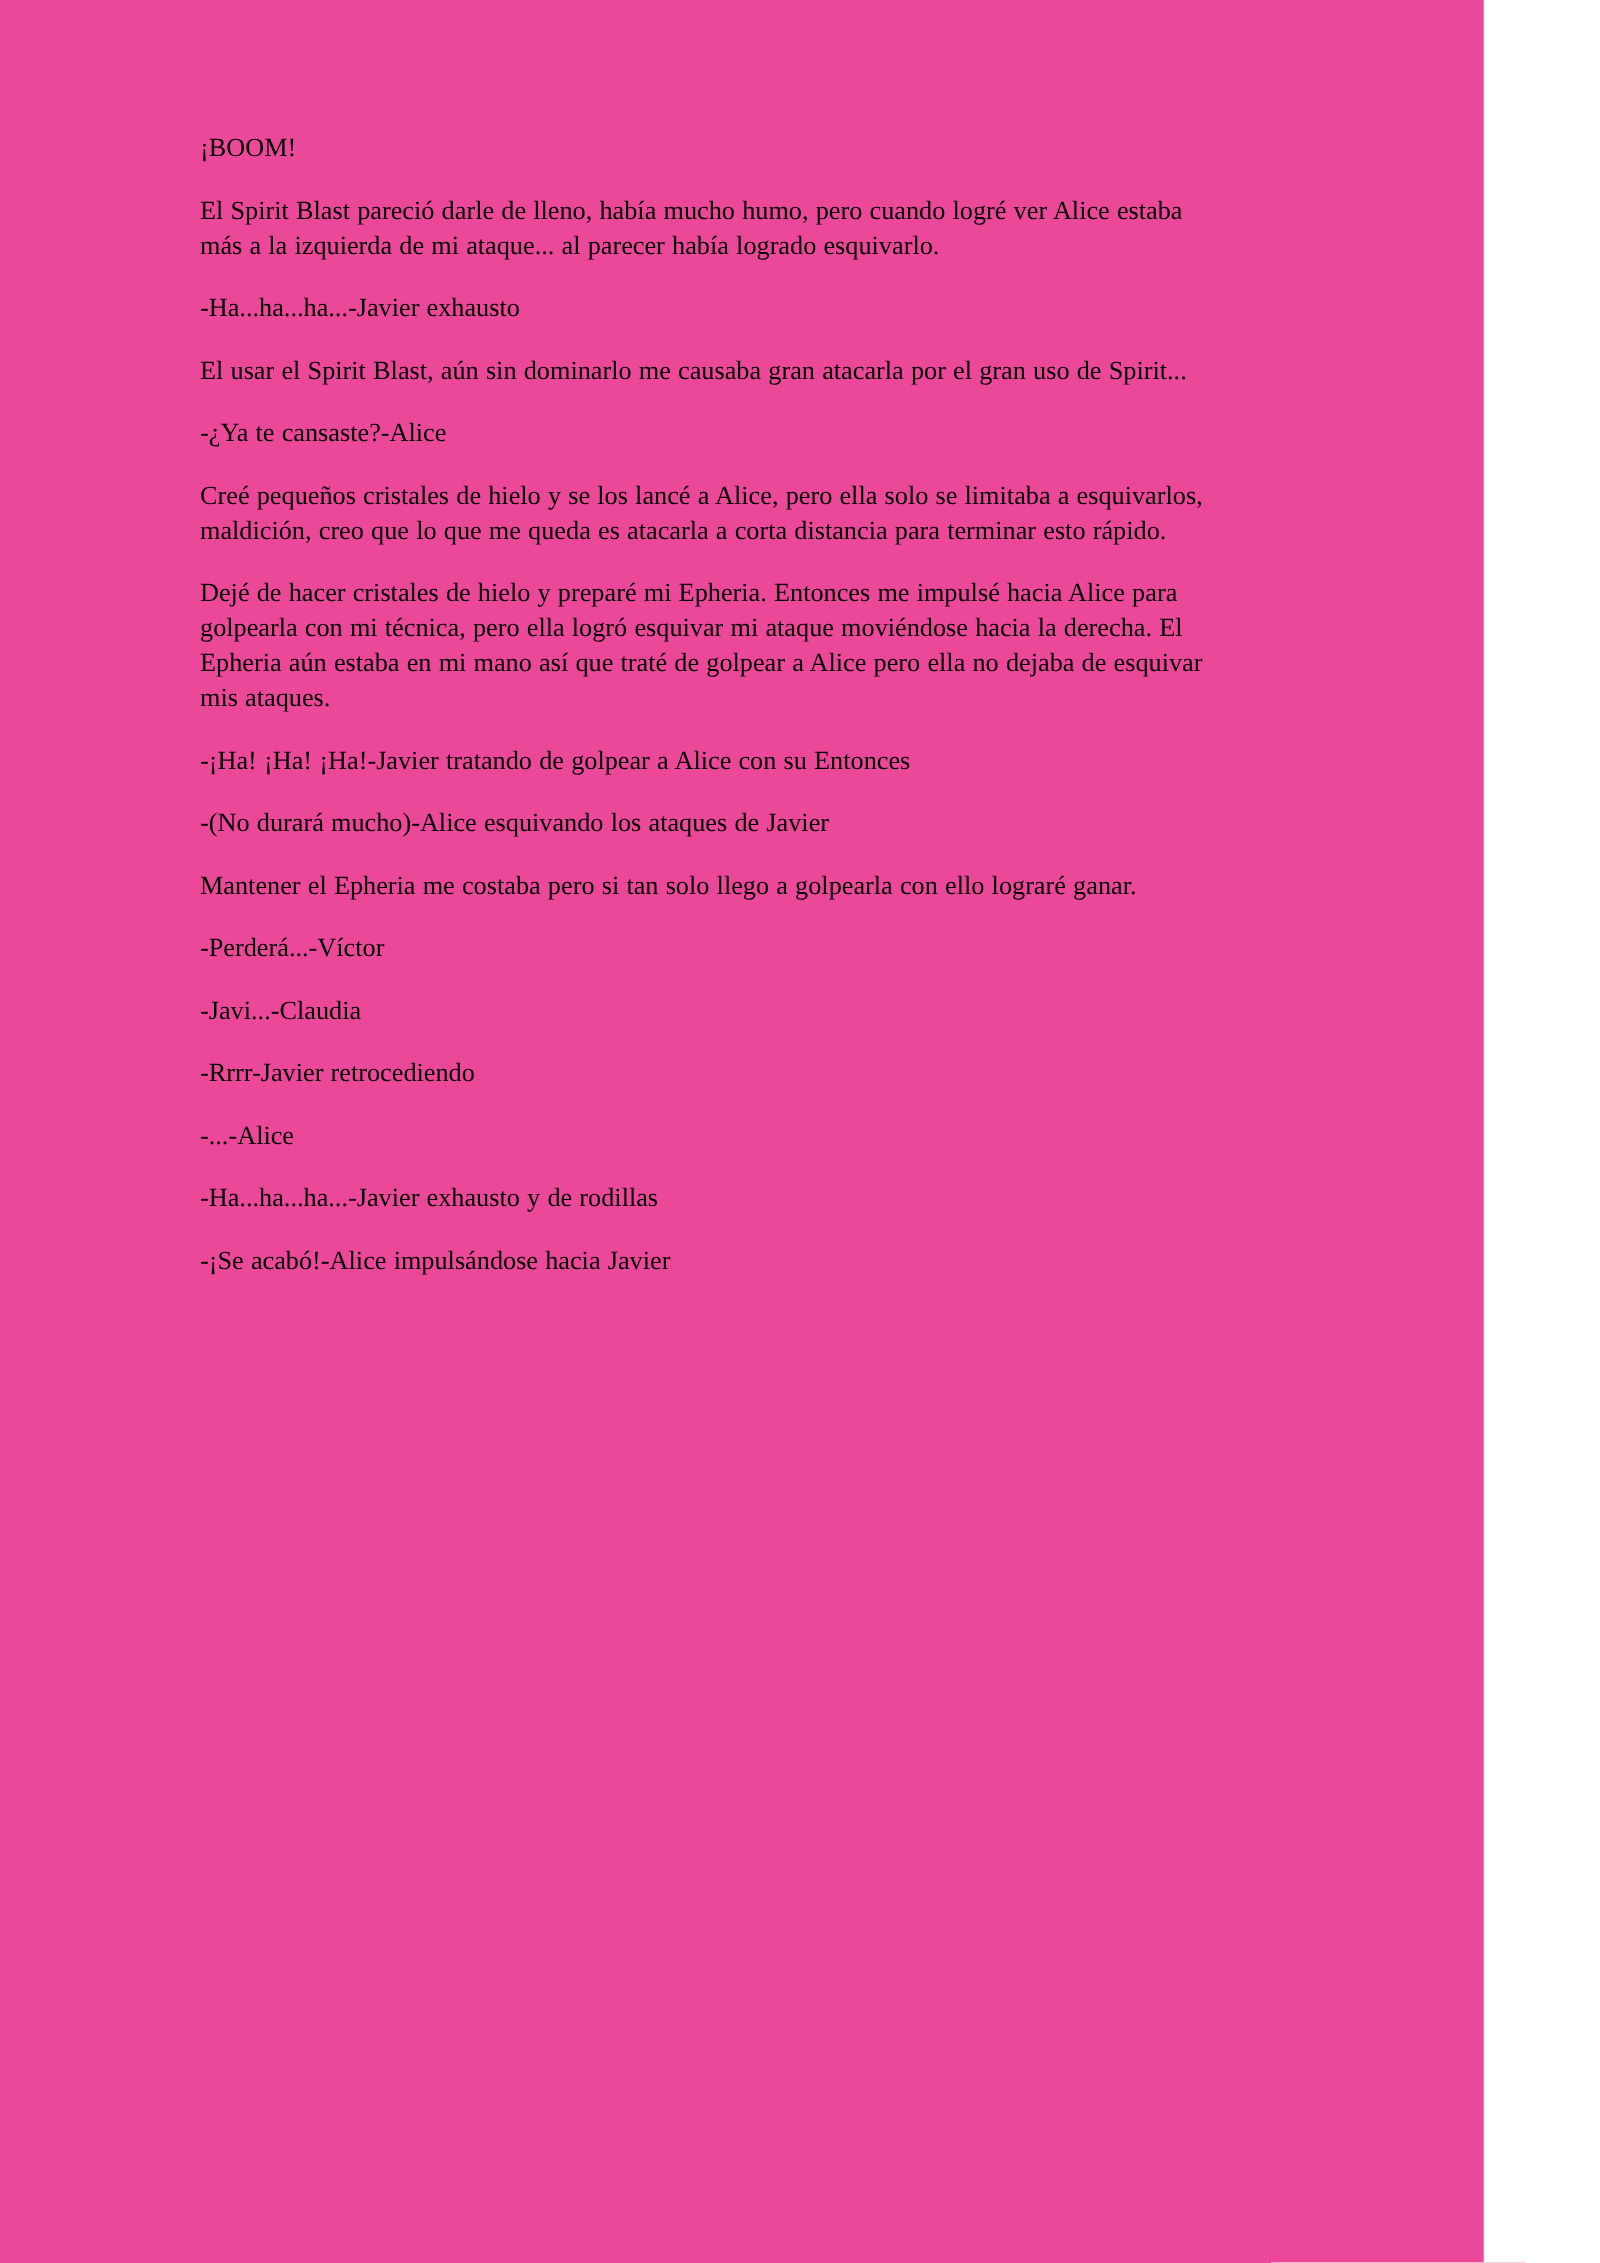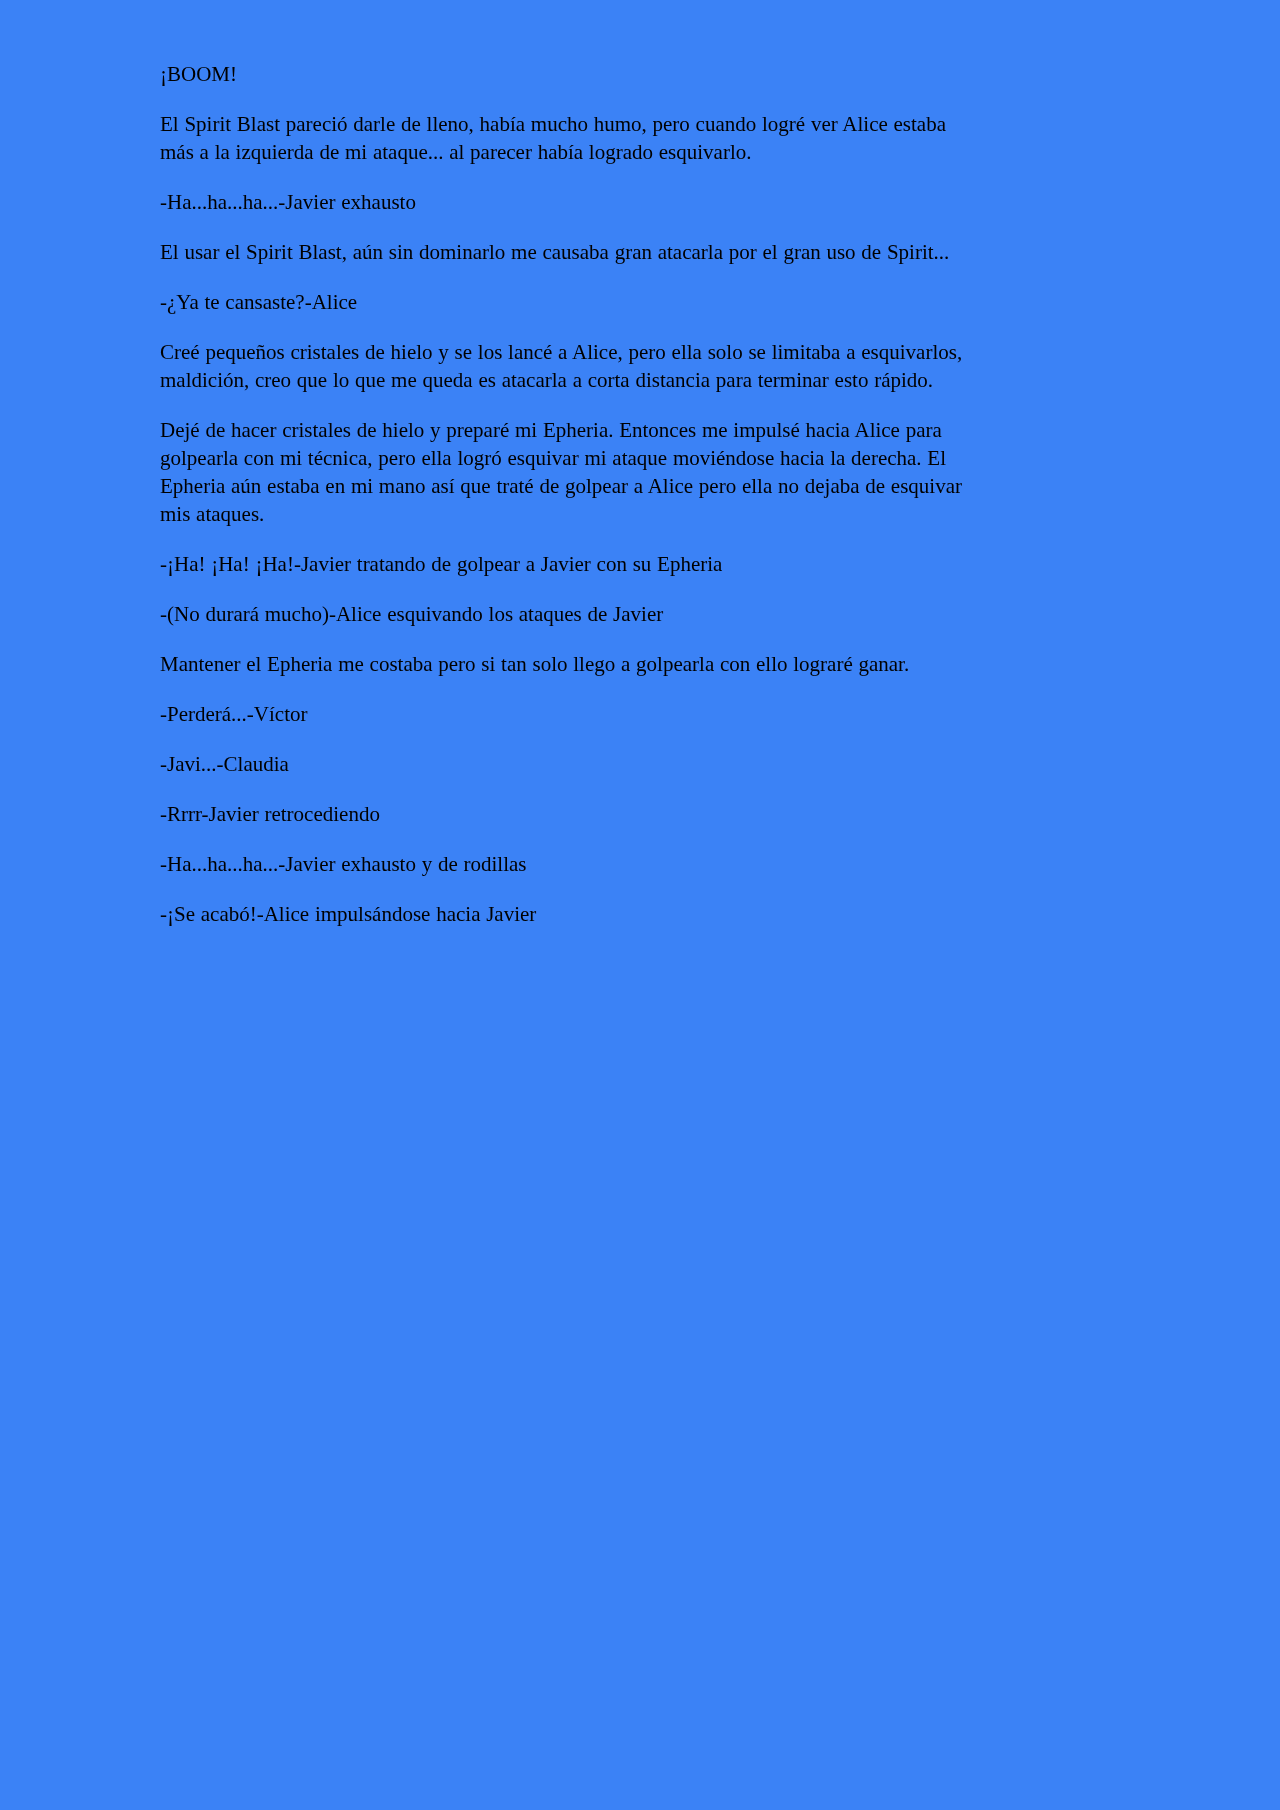--- a/index.html
+++ b/index.html
@@ -9,24 +9,24 @@
   }
   body {
     width: 1280px;
     height: 1810px;
     overflow: hidden;
     font-family: "Liberation Serif", "DejaVu Serif", serif;
     color: #000000;
   }
   .page {
     box-sizing: border-box;
-    width: 1280px;
+    width: 1187px;
     height: 1810px;
-    padding: 60px 0 0 160px;
-    background: #3b82f6;
+    padding: 104px 0 0 160px;
+    background: #ec4899;
   }
   .doc-body {
     width: 805px;
   }
   .doc-body p {
     margin: 0 0 22px 0;
     font-size: 21px;
     line-height: 28px;
     font-weight: 400;
     letter-spacing: 0;
@@ -38,22 +38,23 @@
 
 <div class="page">
   <div class="doc-body">
       <p>¡BOOM!</p>
       <p>El Spirit Blast pareció darle de lleno, había mucho humo, pero cuando logré ver Alice estaba más a la izquierda de mi ataque... al parecer había logrado esquivarlo.</p>
       <p>-Ha...ha...ha...-Javier exhausto</p>
       <p>El usar el Spirit Blast, aún sin dominarlo me causaba gran atacarla por el gran uso de Spirit...</p>
       <p>-¿Ya te cansaste?-Alice</p>
       <p>Creé pequeños cristales de hielo y se los lancé a Alice, pero ella solo se limitaba a esquivarlos, maldición, creo que lo que me queda es atacarla a corta distancia para terminar esto rápido.</p>
       <p>Dejé de hacer cristales de hielo y preparé mi Epheria. Entonces me impulsé hacia Alice para golpearla con mi técnica, pero ella logró esquivar mi ataque moviéndose hacia la derecha. El Epheria aún estaba en mi mano así que traté de golpear a Alice pero ella no dejaba de esquivar mis ataques.</p>
-      <p>-¡Ha! ¡Ha! ¡Ha!-Javier tratando de golpear a Javier con su Epheria</p>
+      <p>-¡Ha! ¡Ha! ¡Ha!-Javier tratando de golpear a Alice con su Entonces</p>
       <p>-(No durará mucho)-Alice esquivando los ataques de Javier</p>
       <p>Mantener el Epheria me costaba pero si tan solo llego a golpearla con ello lograré ganar.</p>
       <p>-Perderá...-Víctor</p>
       <p>-Javi...-Claudia</p>
       <p>-Rrrr-Javier retrocediendo</p>
+      <p>-...-Alice</p>
       <p>-Ha...ha...ha...-Javier exhausto y de rodillas</p>
       <p>-¡Se acabó!-Alice impulsándose hacia Javier</p>
     </div>
 </div>
 
 </body></html>

